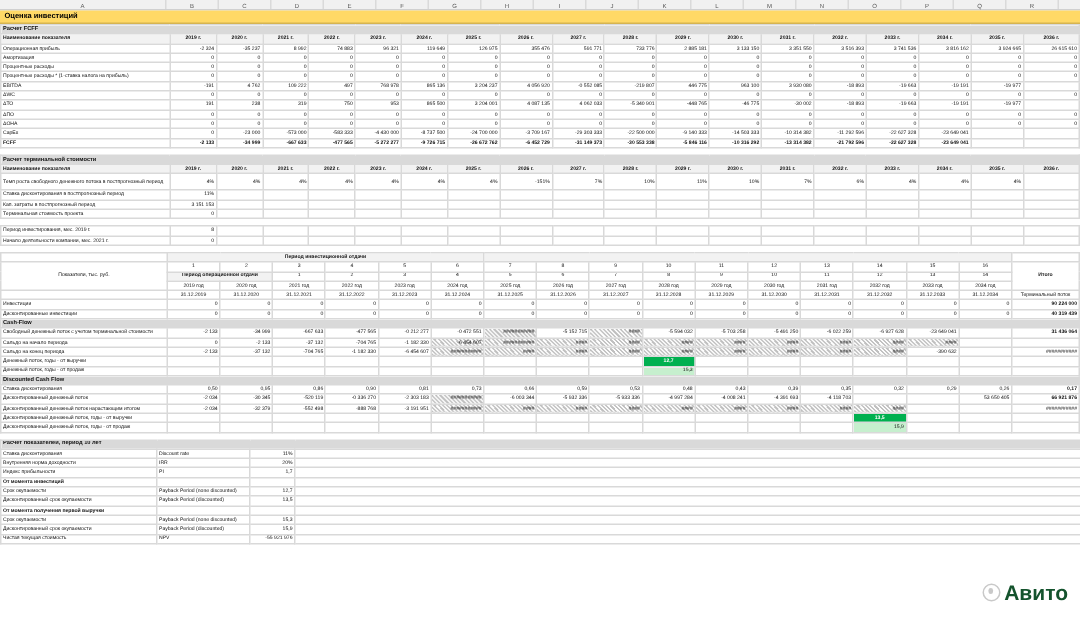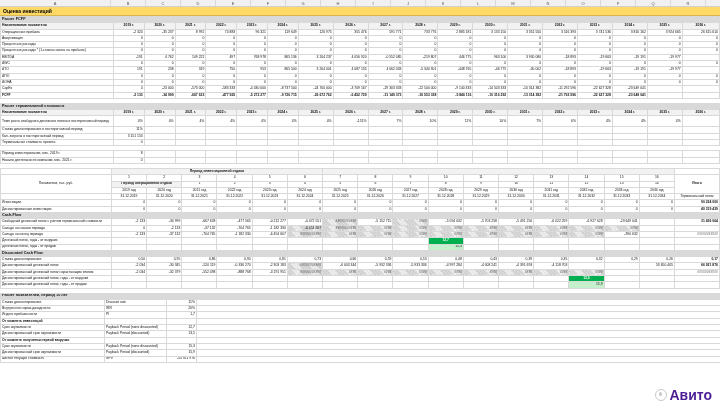--- a/index.html
+++ b/index.html
@@ -40,21 +40,21 @@
   .sect{
     background:#d9d9d9;font-weight:bold;text-align:left;font-size:3.8px;
   }
   .hdr{background:#f2f2f2;font-weight:bold;text-align:center;}
   .bold{font-weight:bold;}
   .green{background:#00b050;color:#fff;font-weight:bold;text-align:center;}
   .lgreen{background:#c6efce;}
   .blank-row td{border:0;height:4px;background:#fff;}
   .watermark{
     position:absolute;right:8px;bottom:8px;
-    font-size:14px;color:#4c1d95;font-weight:bold;
+    font-size:14px;color:#14532d;font-weight:bold;
     display:flex;align-items:center;gap:2px;
   }
   .watermark .b{
     width:10px;height:10px;border:1.6px solid #c9c9c9;border-radius:50%;
     display:inline-block;position:relative;
   }
   .watermark .b:after{
     content:"";position:absolute;left:2.4px;top:2.4px;width:3.4px;height:3.4px;
     background:#c9c9c9;border-radius:50%;
   }

